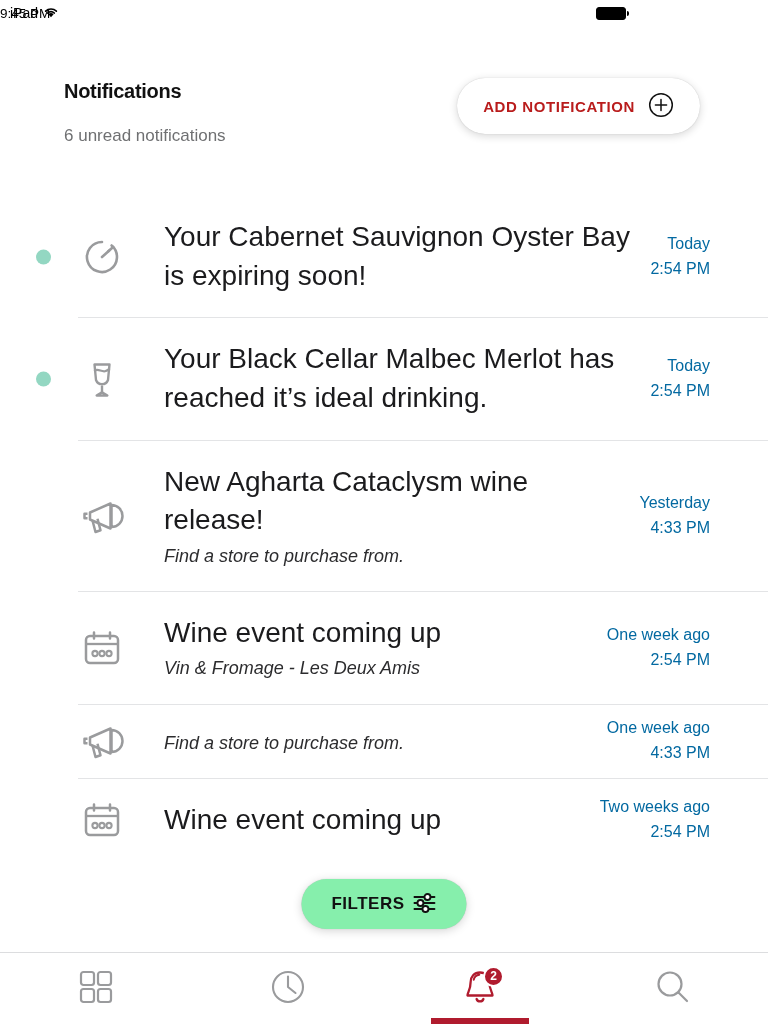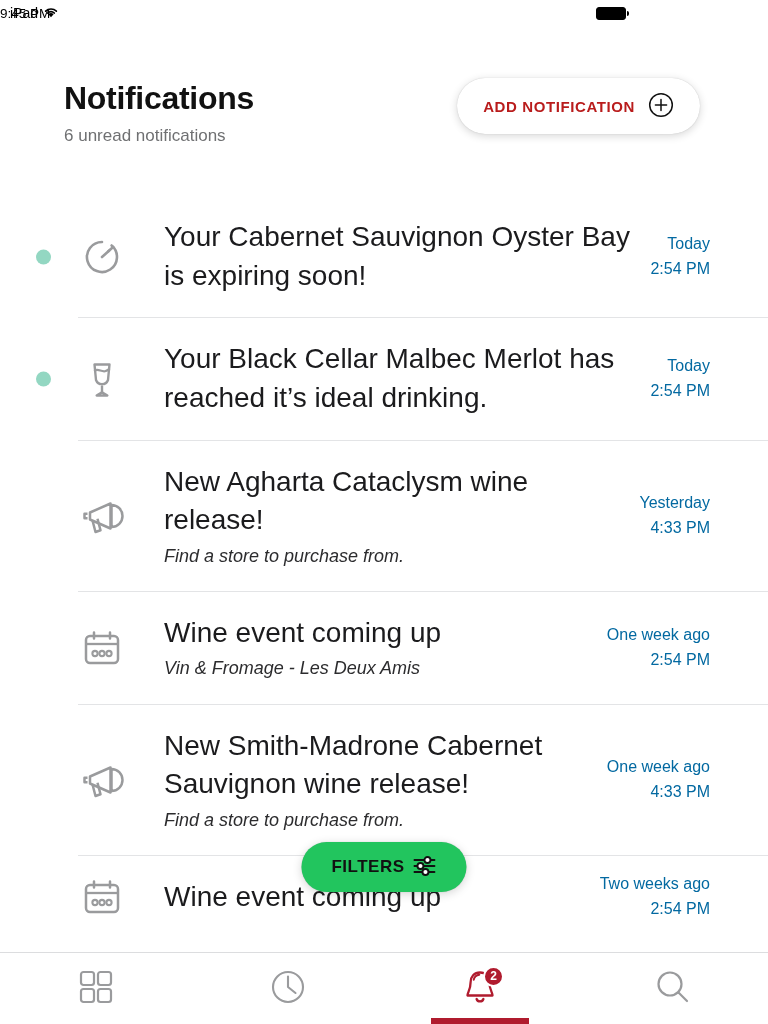--- a/index.html
+++ b/index.html
@@ -27,21 +27,21 @@
   }
   .battery::after {
     content: ""; position: absolute; right: -4px; top: 3.5px;
     width: 2.5px; height: 5px; background: #000; border-radius: 0 2px 2px 0;
   }
 
   
   .header { position: absolute; top: 72px; left: 0; width: 768px; height: 90px; }
   .page-title {
     position: absolute; left: 64px; top: 8px;
-    font-size: 32px; font-weight: bold; color: #111; letter-spacing: -0.3px;
+    font-size: 20px; font-weight: bold; color: #111; letter-spacing: -0.3px;
   }
   .page-subtitle {
     position: absolute; left: 64px; top: 54px;
     font-size: 17px; color: #6f7072;
   }
   .add-btn {
     position: absolute; right: 68px; top: 6px;
     height: 56px; padding: 0 26px;
     display: flex; align-items: center; gap: 13px;
     background: #fff; border: none; border-radius: 28px;
@@ -73,23 +73,23 @@
   .row-title { font-size: 28px; color: #1b1b1d; line-height: 1.38; }
   .row-sub { font-size: 18px; font-style: italic; color: #2c2c2e; line-height: 1.45; margin-top: 3px; }
   .row-time {
     margin-left: auto; padding-right: 58px; text-align: right;
     font-size: 16px; color: #0369a1; line-height: 1.55; white-space: nowrap;
   }
 
   
   .filters-btn {
     position: absolute; left: 50%; transform: translateX(-50%);
-    top: 842px; height: 50px; padding: 0 30px;
+    top: 879px; height: 50px; padding: 0 30px;
     display: flex; align-items: center; gap: 8px;
-    background: #22c55e; border: none; border-radius: 25px;
+    background: #86efac; border: none; border-radius: 25px;
     box-shadow: 0 2px 10px rgba(0,0,0,0.17), 0 0 1px rgba(0,0,0,0.2);
     cursor: pointer; z-index: 5;
   }
   .filters-label { font-size: 17px; font-weight: bold; letter-spacing: 0.5px; color: #111; }
 
   
   .tabbar {
     position: absolute; bottom: 0; left: 0; width: 768px; height: 72px;
     border-top: 1px solid #dcdddf; background: #fff;
     display: flex; align-items: center;
@@ -231,21 +231,20 @@
     <div class="row">
       <span class="row-icon">
         <svg width="52" height="52" viewBox="0 0 52 52">
           <path d="M34.5 13.5 L14 22.5 L14 29.5 L34.5 38.5 Z" fill="none" stroke="#9a9b9d" stroke-width="2.5" stroke-linejoin="round"></path>
           <path d="M38.5 15 A9 9 0 0 1 38.5 37 Z" fill="none" stroke="#9a9b9d" stroke-width="2.5" stroke-linejoin="round" transform="translate(-3 0)"></path>
           <path d="M16.5 30.5 L19.5 42 L24.5 40.2 L21.5 28.8" fill="none" stroke="#9a9b9d" stroke-width="2.5" stroke-linejoin="round"></path>
           <path d="M11.5 23.8 L8.5 23.8 L8.5 28.2 L11.5 28.2" fill="none" stroke="#9a9b9d" stroke-width="2.5" stroke-linejoin="round"></path>
         </svg>
       </span>
       <div class="row-body">
-        <div class="row-title">New Smith-Madrone Cabernet Sauvignon wine release!</div>
         <div class="row-sub">Find a store to purchase from.</div>
       </div>
       <div class="row-time">
         <div>One week ago</div>
         <div>4:33 PM</div>
       </div>
     </div>
 
     <div class="row">
       <span class="row-icon">

